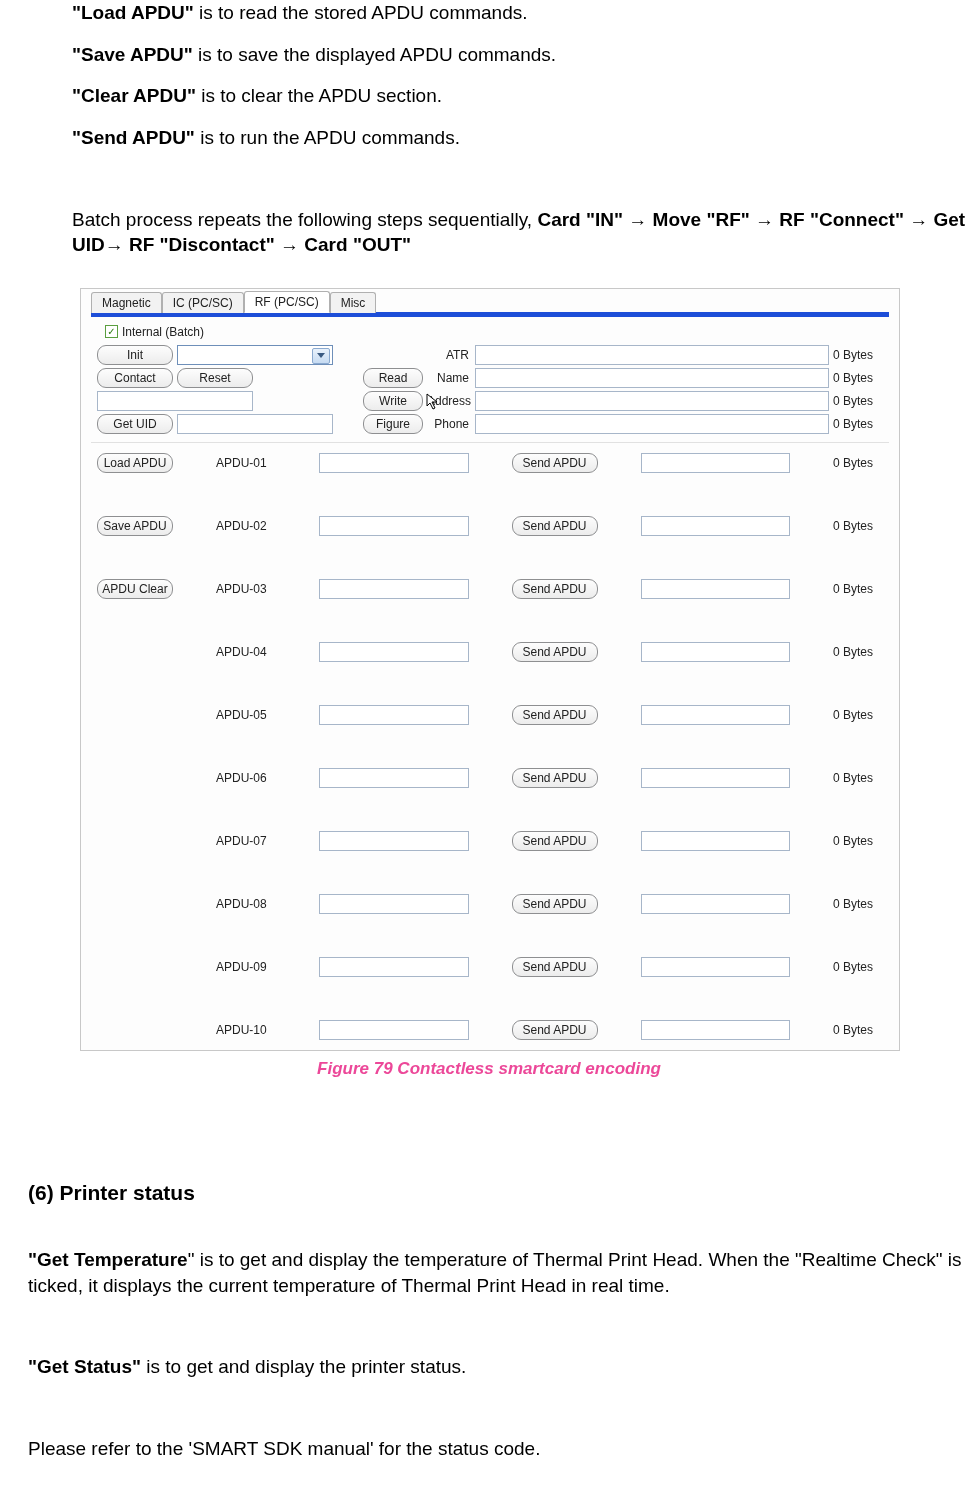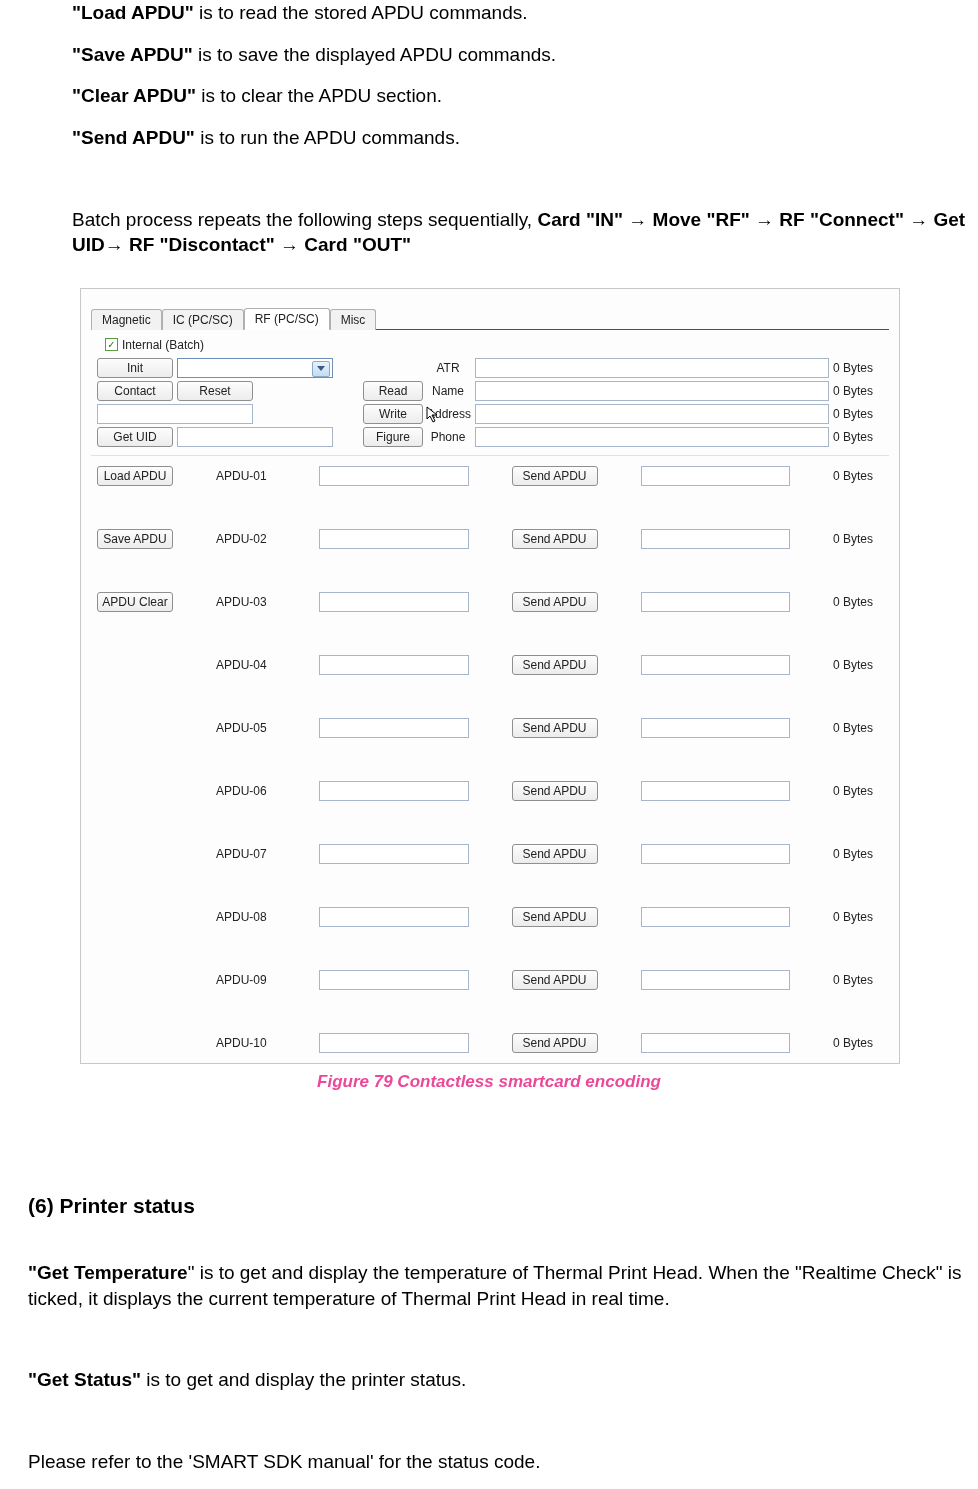--- a/index.html
+++ b/index.html
@@ -39,24 +39,23 @@
     font-family: Tahoma, Arial, sans-serif;
     font-size: 12px;
     color: #222;
     position: relative;
   }
 
   
   .tab-row {
     display: flex;
     align-items: flex-end;
-    border-bottom: 1px solid #1d4ed8;
+    border-bottom: 5px solid #1d4ed8;
     height: 22px;
     margin-bottom: 8px;
-    margin-top: 13px;
   }
   .tab {
     padding: 3px 10px 3px 10px;
     border: 1px solid #b0b0b0;
     border-bottom: none;
     background: #f2f2f2;
     margin-right: 0;
     position: relative;
     top: 1px;
     border-top-left-radius: 3px;
@@ -86,21 +85,21 @@
 
   
   .btn {
     display: inline-flex;
     align-items: center;
     justify-content: center;
     height: 20px;
     padding: 0 6px;
     min-width: 70px;
     border: 1px solid #8e8f91;
-    border-radius: 3px;
+    border-radius: 9px;
     background: linear-gradient(#fdfdfd, #ececec);
     font-size: 12px;
     color:#222;
     cursor: default;
     white-space: nowrap;
   }
   .btn.sm { min-width: 58px; }
   .txt-in {
     height: 20px;
     border: 1px solid #a7b6c9;
@@ -135,21 +134,21 @@
   
   .top-grid {
     display: grid;
     grid-template-columns: 76px 76px 76px 22px 60px 44px 1fr 50px;
     column-gap: 4px;
     row-gap: 3px;
     align-items: center;
     margin: 6px 6px 0 6px;
   }
   .span2 { grid-column: span 2; }
-  .right-lbl { text-align: center; padding-right: 2px; }
+  .right-lbl { text-align: right; padding-right: 2px; }
   .bytes { text-align: left; font-size:12px;}
 
   
   .apdu-grid {
     display:grid;
     grid-template-columns: 76px 60px 1fr 86px 1fr 50px;
     column-gap: 6px;
     row-gap: 3px;
     align-items: center;
     margin: 10px 6px 0 6px;

